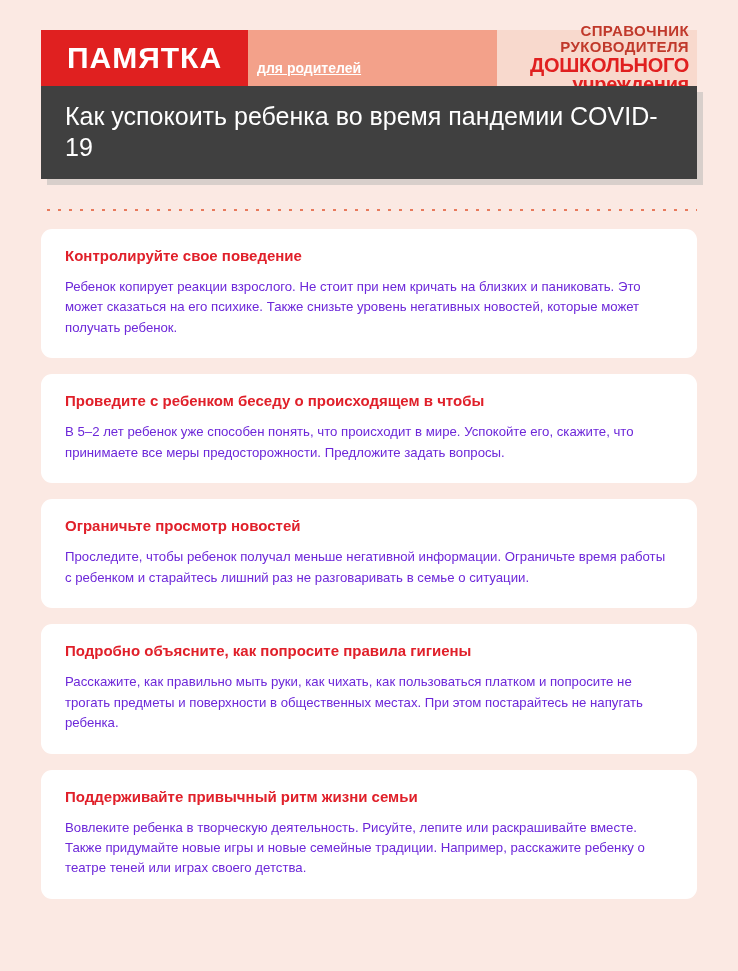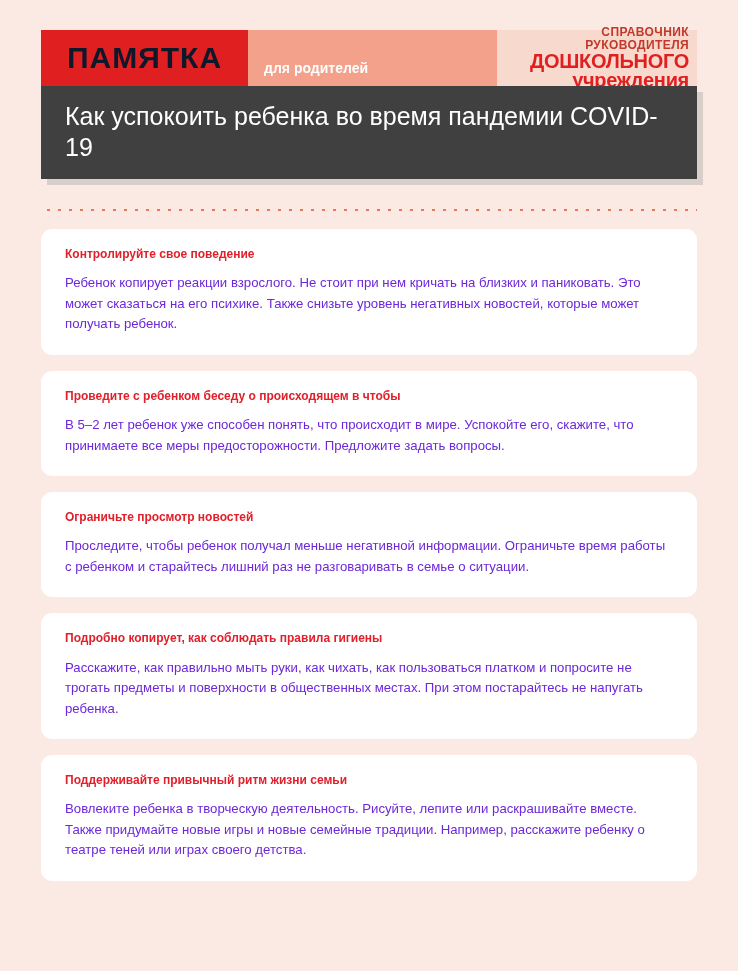--- a/index.html
+++ b/index.html
@@ -24,53 +24,54 @@
   
   .header-row {
     position: relative;
     display: flex;
     align-items: stretch;
     height: 56px;
     margin-top: 30px;
   }
   .badge-memo {
     background: #e02020;
-    color: #0f172a;
+    color: #ffffff;
     font-size: 30px;
     font-weight: bold;
     letter-spacing: 1px;
     display: flex;
     align-items: center;
     padding: 0 26px;
     line-height: 1;
   }
   .badge-for {
     background: #f3a18a;
     color: #ffffff;
     font-size: 14px;
     font-weight: bold;
     display: flex;
     align-items: flex-end;
-    padding: 0 22px 10px 16px;
+    padding: 0 22px 10px 9px;
     flex: 1;
+    text-decoration: underline;
   }
   .logo-block {
     background: #f8d9cd;
     width: 200px;
     padding: 4px 8px 4px 10px;
     box-sizing: border-box;
     display: flex;
     flex-direction: column;
     justify-content: center;
     align-items: flex-end;
     text-align: right;
   }
   .logo-l1 {
     color: #c0392b;
-    font-size: 12px;
+    font-size: 15px;
     font-weight: bold;
     letter-spacing: 0.4px;
     line-height: 1.1;
   }
   .logo-l2 {
     color: #e02020;
     font-size: 20px;
     font-weight: bold;
     line-height: 0.95;
     letter-spacing: -0.3px;
@@ -124,21 +125,21 @@
   .card {
     background: #ffffff;
     border-radius: 11px;
     padding: 18px 24px 20px 24px;
     margin-bottom: 16px;
     box-sizing: border-box;
   }
   .card h2 {
     margin: 0 0 12px 0;
     color: #e0202a;
-    font-size: 12px;
+    font-size: 15px;
     font-weight: bold;
     line-height: 1.2;
   }
   .card p {
     margin: 0;
     color: #6d28d9;
     font-size: 13.2px;
     line-height: 1.55;
   }
 </style>
@@ -173,21 +174,21 @@
     <h2>Проведите с ребенком беседу о происходящем в чтобы</h2>
     <p>В 5–2 лет ребенок уже способен понять, что происходит в мире. Успокойте его, скажите, что принимаете все меры предосторожности. Предложите задать вопросы.</p>
   </div>
 
   <div class="card">
     <h2>Ограничьте просмотр новостей</h2>
     <p>Проследите, чтобы ребенок получал меньше негативной информации. Ограничьте время работы с ребенком и старайтесь лишний раз не разговаривать в семье о ситуации.</p>
   </div>
 
   <div class="card">
-    <h2>Подробно копирует, как соблюдать правила гигиены</h2>
+    <h2>Подробно объясните, как попросите правила гигиены</h2>
     <p>Расскажите, как правильно мыть руки, как чихать, как пользоваться платком и попросите не трогать предметы и поверхности в общественных местах. При этом постарайтесь не напугать ребенка.</p>
   </div>
 
   <div class="card">
     <h2>Поддерживайте привычный ритм жизни семьи</h2>
     <p>Вовлеките ребенка в творческую деятельность. Рисуйте, лепите или раскрашивайте вместе. Также придумайте новые игры и новые семейные традиции. Например, расскажите ребенку о театре теней или играх своего детства.</p>
   </div>
 
 </div>
 

